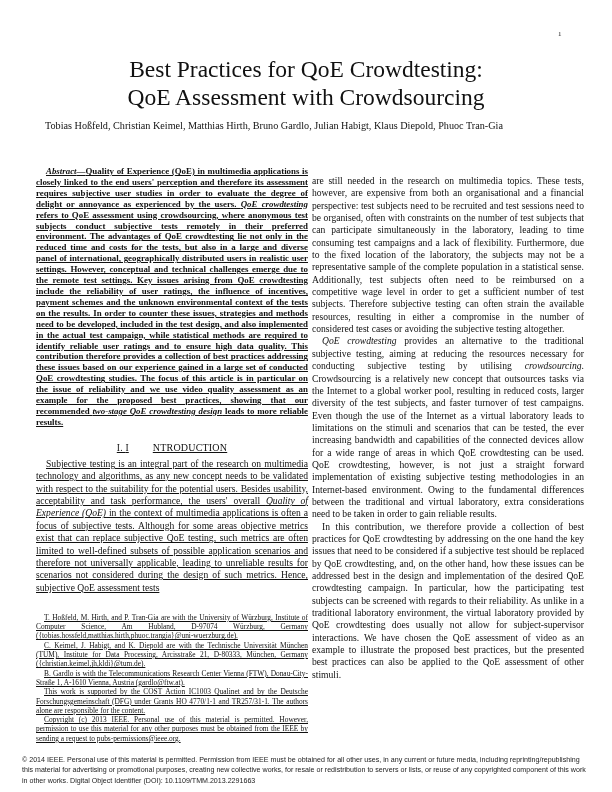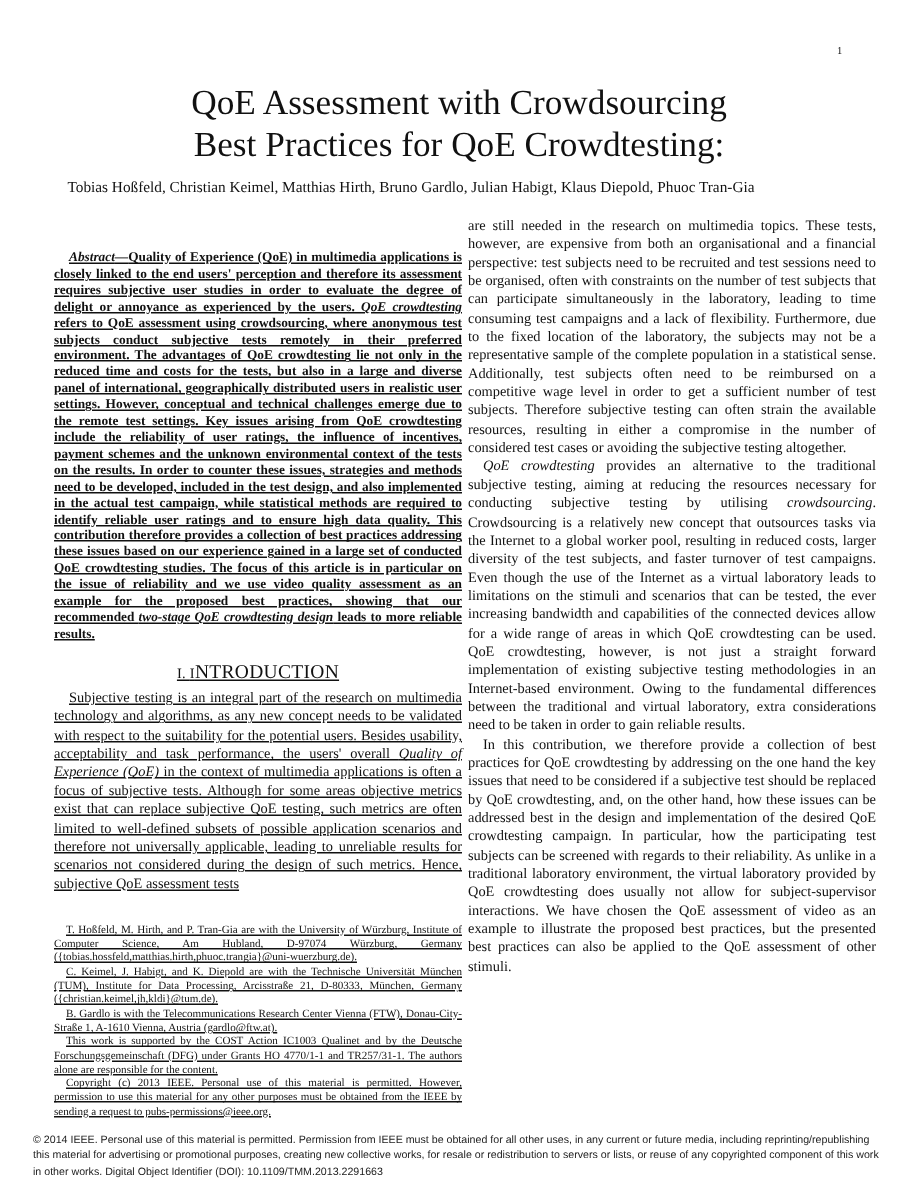--- a/index.html
+++ b/index.html
@@ -2,39 +2,39 @@
 <html><head>
 <meta charset="utf-8">
 <style>
   html, body { margin:0; padding:0; background:#ffffff; }
   body { width:612px; height:792px; position:relative; overflow:hidden; font-family:"Liberation Serif", serif; color:#111; }
   .pagenum { position:absolute; left:558px; top:30px; font-size:7px; }
   .title { position:absolute; left:0; width:612px; top:55px; text-align:center; font-size:23.5px; line-height:28px; }
   .authors { position:absolute; left:0; width:548px; top:120px; text-align:center; font-size:10.2px; }
   .col { position:absolute; top:166px; width:272px; font-size:9.6px; line-height:12.35px; text-align:justify; }
   .col.left { left:36px;text-decoration:underline; }
-  .col.right { left:312px; top:145px; }
+  .col.right { left:312px; top:175px; }
   .col p { margin:0; text-indent:10px; }
   .col p.noindent { text-indent:0; }
   .abstract { font-weight:bold; font-size:8.9px; line-height:10.9px; text-indent:10px; margin:0; }
   .abstract i { font-weight:bold; }
   .section-head { text-align:center; font-size:9.6px; margin:14px 0 4px 0; letter-spacing:0.2px; }
-  .section-head .sc { font-size:13px; }
+  .section-head .sc { font-size:10px;padding-left:24px; }
   .footnotes { font-size:7.4px; line-height:9.3px; margin-top:19px; }
   .footnotes p { margin:0; text-indent:8px; }
   .ieee-notice { position:absolute; left:22px; top:755px; width:570px; font-family:"Liberation Sans", sans-serif; font-size:7.1px; line-height:10.3px; color:#222; }
 </style>
 </head>
 <body>
 
 <div class="pagenum">1</div>
 
 <div class="title">
+  <div>Best Practices for QoE Crowdtesting:</div>
   <div>QoE Assessment with Crowdsourcing</div>
-  <div>Best Practices for QoE Crowdtesting:</div>
 </div>
 
 <div class="authors">Tobias Hoßfeld, Christian Keimel, Matthias Hirth, Bruno Gardlo, Julian Habigt, Klaus Diepold, Phuoc Tran-Gia</div>
 
 <div class="col left">
   <p class="abstract"><i>Abstract</i><span>—</span><span>Quality of Experience (QoE) in multimedia applications is closely linked to the end users' perception and therefore its assessment requires subjective user studies in order to evaluate the degree of delight or annoyance as experienced by the users. </span><i>QoE crowdtesting</i><span> refers to QoE assessment using crowdsourcing, where anonymous test subjects conduct subjective tests remotely in their preferred environment. The advantages of QoE crowdtesting lie not only in the reduced time and costs for the tests, but also in a large and diverse panel of international, geographically distributed users in realistic user settings. However, conceptual and technical challenges emerge due to the remote test settings. Key issues arising from QoE crowdtesting include the reliability of user ratings, the influence of incentives, payment schemes and the unknown environmental context of the tests on the results. In order to counter these issues, strategies and methods need to be developed, included in the test design, and also implemented in the actual test campaign, while statistical methods are required to identify reliable user ratings and to ensure high data quality. This contribution therefore provides a collection of best practices addressing these issues based on our experience gained in a large set of conducted QoE crowdtesting studies. The focus of this article is in particular on the issue of reliability and we use video quality assessment as an example for the proposed best practices, showing that our recommended </span><i>two-stage QoE crowdtesting design</i><span> leads to more reliable results.</span></p>
 
   <div class="section-head"><span>I. </span><span>I</span><span class="sc">NTRODUCTION</span></div>
 
   <p><span>Subjective testing is an integral part of the research on multimedia technology and algorithms, as any new concept needs to be validated with respect to the suitability for the potential users. Besides usability, acceptability and task performance, the users' overall </span><i>Quality of Experience (QoE)</i><span> in the context of multimedia applications is often a focus of subjective tests. Although for some areas objective metrics exist that can replace subjective QoE testing, such metrics are often limited to well-defined subsets of possible application scenarios and therefore not universally applicable, leading to unreliable results for scenarios not considered during the design of such metrics. Hence, subjective QoE assessment tests</span></p>

